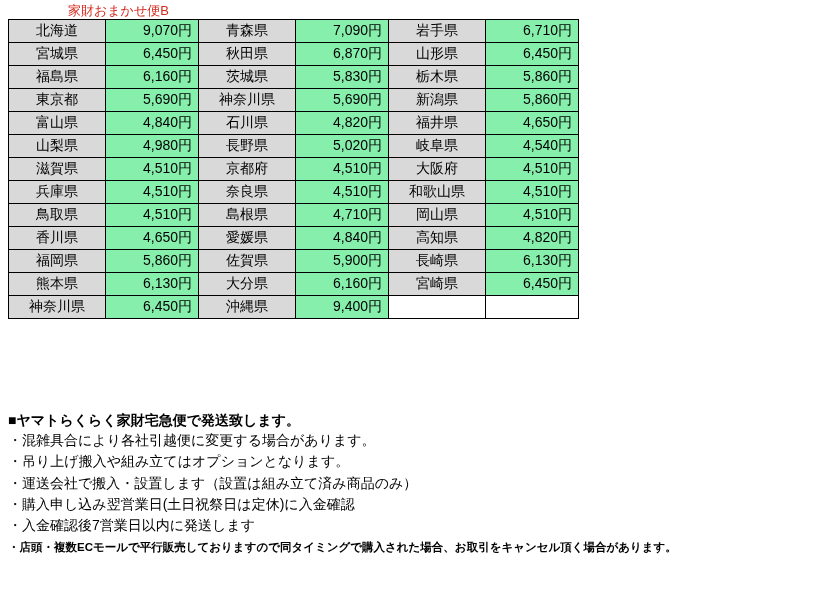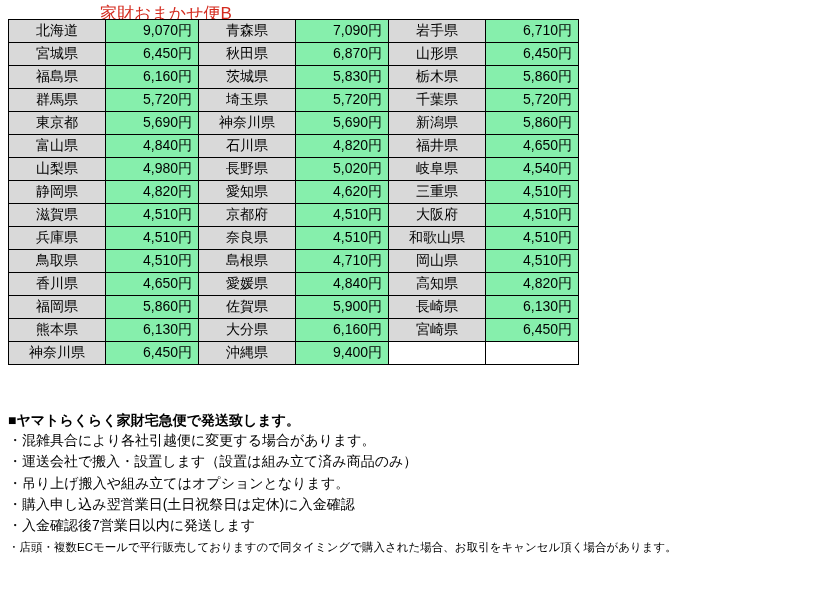--- a/index.html
+++ b/index.html
@@ -17,25 +17,24 @@
   }
   .page {
     position: relative;
     width: 822px;
     height: 595px;
   }
   .title {
     position: absolute;
     left: 68px;
     top: 2px;
-    font-size: 17px;
+    font-size: 13px;
     color: #d42a1e;
     letter-spacing: 0px;
     white-space: nowrap;
-    margin-left: 32px;
   }
   table.fee-table {
     position: absolute;
     left: 8px;
     top: 19px;
     border-collapse: collapse;
     table-layout: fixed;
   }
   table.fee-table td {
     border: 1px solid #000000;
@@ -72,21 +71,21 @@
     white-space: nowrap;
   }
   .note-line {
     font-size: 14px;
     font-weight: normal;
     line-height: 1.52;
     white-space: nowrap;
   }
   .note-line.small {
     font-size: 11.5px;
-    font-weight: normal;
+    font-weight: bold;
     margin-top: 3px;
   }
 </style>
 </head>
 <body>
 
 <div class="page">
 
   <div class="title">家財おまかせ便B</div>
 
@@ -110,28 +109,20 @@
       </tr>
       <tr>
         <td class="pref">福島県</td>
         <td class="fee">6,160円</td>
         <td class="pref">茨城県</td>
         <td class="fee">5,830円</td>
         <td class="pref">栃木県</td>
         <td class="fee">5,860円</td>
       </tr>
       <tr>
-        <td class="pref">群馬県</td>
-        <td class="fee">5,720円</td>
-        <td class="pref">埼玉県</td>
-        <td class="fee">5,720円</td>
-        <td class="pref">千葉県</td>
-        <td class="fee">5,720円</td>
-      </tr>
-      <tr>
         <td class="pref">東京都</td>
         <td class="fee">5,690円</td>
         <td class="pref">神奈川県</td>
         <td class="fee">5,690円</td>
         <td class="pref">新潟県</td>
         <td class="fee">5,860円</td>
       </tr>
       <tr>
         <td class="pref">富山県</td>
         <td class="fee">4,840円</td>
@@ -142,28 +133,20 @@
       </tr>
       <tr>
         <td class="pref">山梨県</td>
         <td class="fee">4,980円</td>
         <td class="pref">長野県</td>
         <td class="fee">5,020円</td>
         <td class="pref">岐阜県</td>
         <td class="fee">4,540円</td>
       </tr>
       <tr>
-        <td class="pref">静岡県</td>
-        <td class="fee">4,820円</td>
-        <td class="pref">愛知県</td>
-        <td class="fee">4,620円</td>
-        <td class="pref">三重県</td>
-        <td class="fee">4,510円</td>
-      </tr>
-      <tr>
         <td class="pref">滋賀県</td>
         <td class="fee">4,510円</td>
         <td class="pref">京都府</td>
         <td class="fee">4,510円</td>
         <td class="pref">大阪府</td>
         <td class="fee">4,510円</td>
       </tr>
       <tr>
         <td class="pref">兵庫県</td>
         <td class="fee">4,510円</td>
@@ -211,20 +194,20 @@
         <td class="fee">9,400円</td>
         <td class="empty"></td>
         <td class="empty"></td>
       </tr>
     </tbody>
   </table>
 
   <div class="notes">
     <div class="note-head">■ヤマトらくらく家財宅急便で発送致します。</div>
     <div class="note-line">・混雑具合により各社引越便に変更する場合があります。</div>
+    <div class="note-line">・吊り上げ搬入や組み立てはオプションとなります。</div>
     <div class="note-line">・運送会社で搬入・設置します（設置は組み立て済み商品のみ）</div>
-    <div class="note-line">・吊り上げ搬入や組み立てはオプションとなります。</div>
     <div class="note-line">・購入申し込み翌営業日(土日祝祭日は定休)に入金確認</div>
     <div class="note-line">・入金確認後7営業日以内に発送します</div>
     <div class="note-line small">・店頭・複数ECモールで平行販売しておりますので同タイミングで購入された場合、お取引をキャンセル頂く場合があります。</div>
   </div>
 
 </div>
 
 </body></html>

